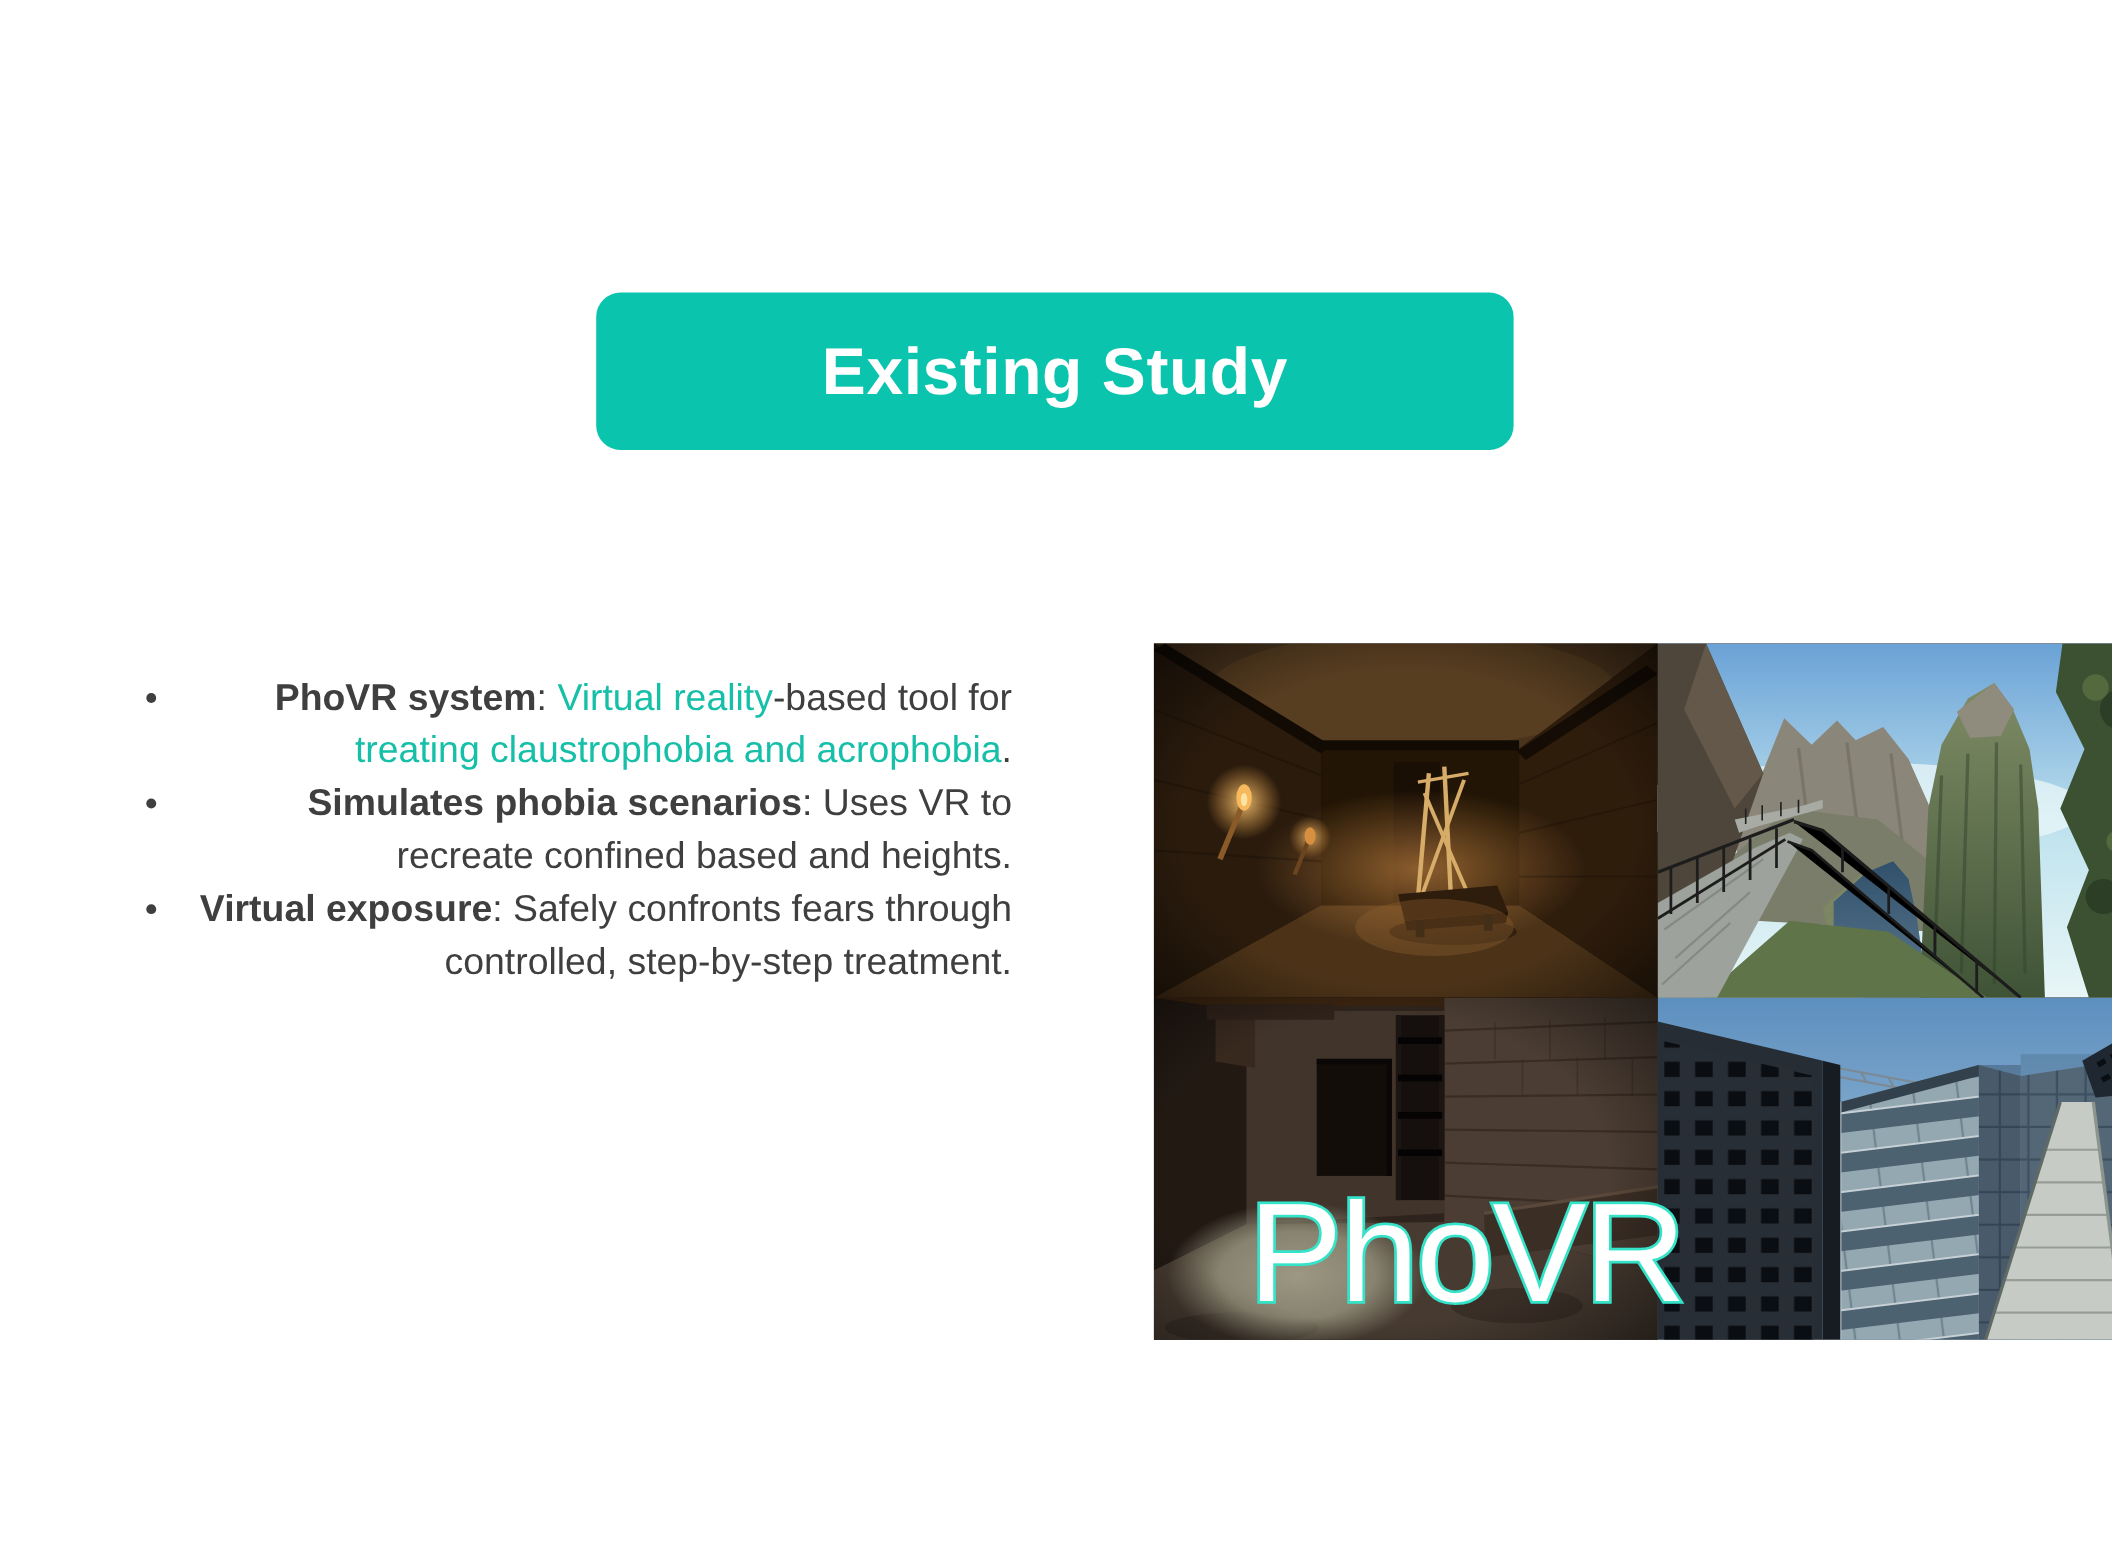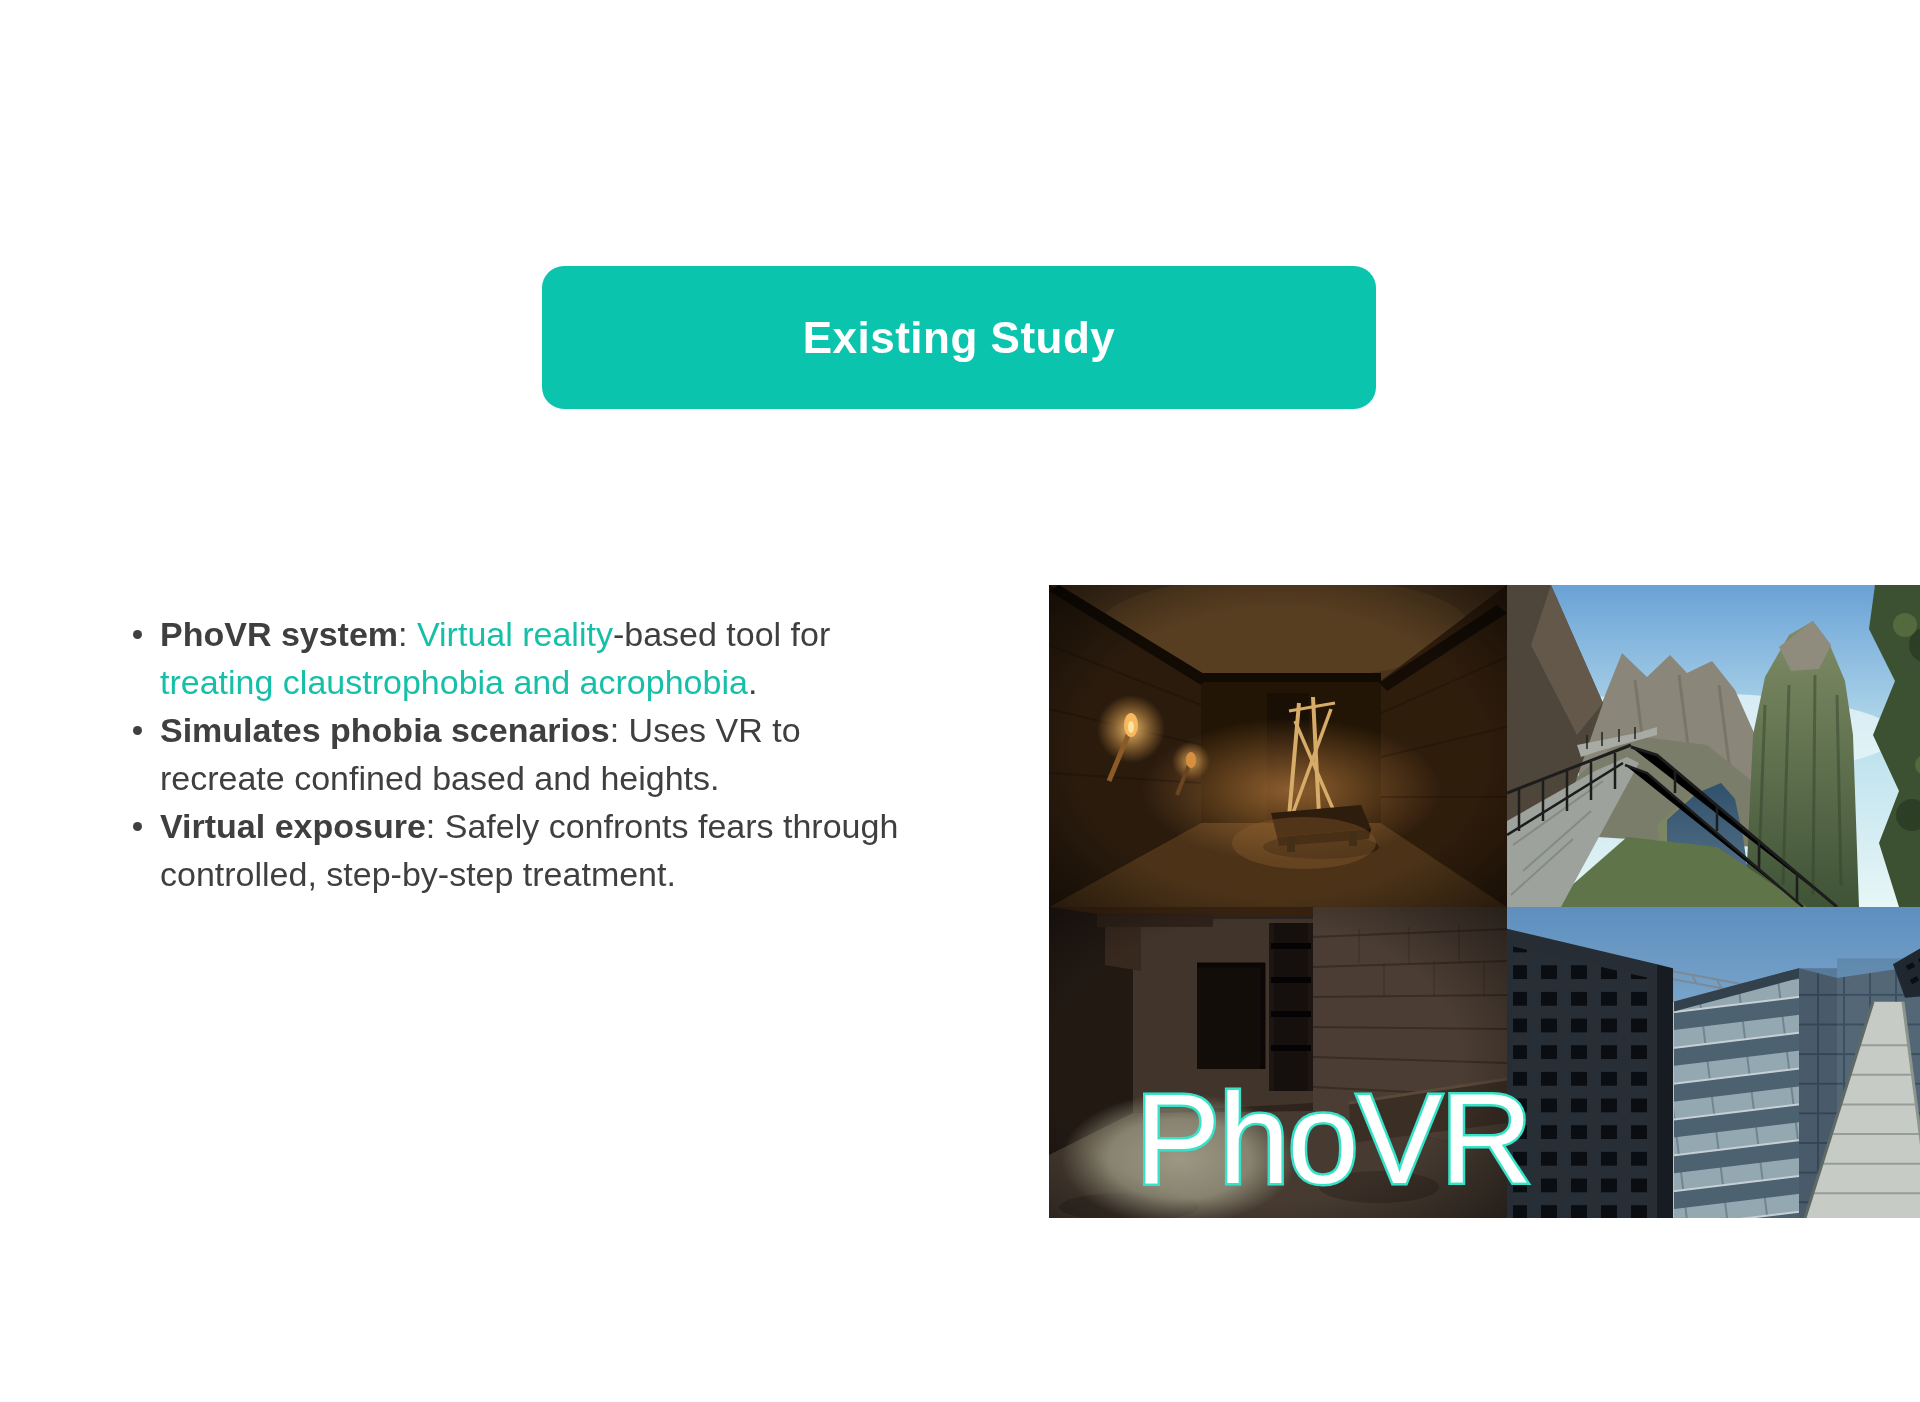--- a/index.html
+++ b/index.html
@@ -14,27 +14,27 @@
   html,body{width:1920px;height:1402px;overflow:hidden;}
   body{background:var(--page-bg);font-family:"Liberation Sans",sans-serif;}
   .slide{position:relative;width:1920px;height:1402px;background:var(--page-bg);}
 
   .title-pill{
     position:absolute;left:542px;top:266px;width:834px;height:143px;
     background:var(--title-pill-bg);border-radius:22px;
     display:flex;align-items:center;justify-content:center;
   }
   .title-pill span{
-    color:var(--title-text);font-size:44px;font-weight:600;letter-spacing:.5px;
+    color:var(--title-text);font-size:60px;font-weight:600;letter-spacing:.5px;
   }
 
   ul.bullets{
     position:absolute;left:128px;top:610px;width:792px;
     list-style:none;color:var(--body-text);
-    font-size:34px;line-height:48px;
+    font-size:34px;line-height:48px;text-align:right;
   }
   ul.bullets li{position:relative;padding-left:32px;}
   ul.bullets li::before{
     content:"";position:absolute;left:5px;top:20px;width:9px;height:9px;
     border-radius:50%;background:var(--body-text);
   }
   ul.bullets .bold{font-weight:700;}
   ul.bullets .teal{color:var(--accent-text);}
 
   .collage{

